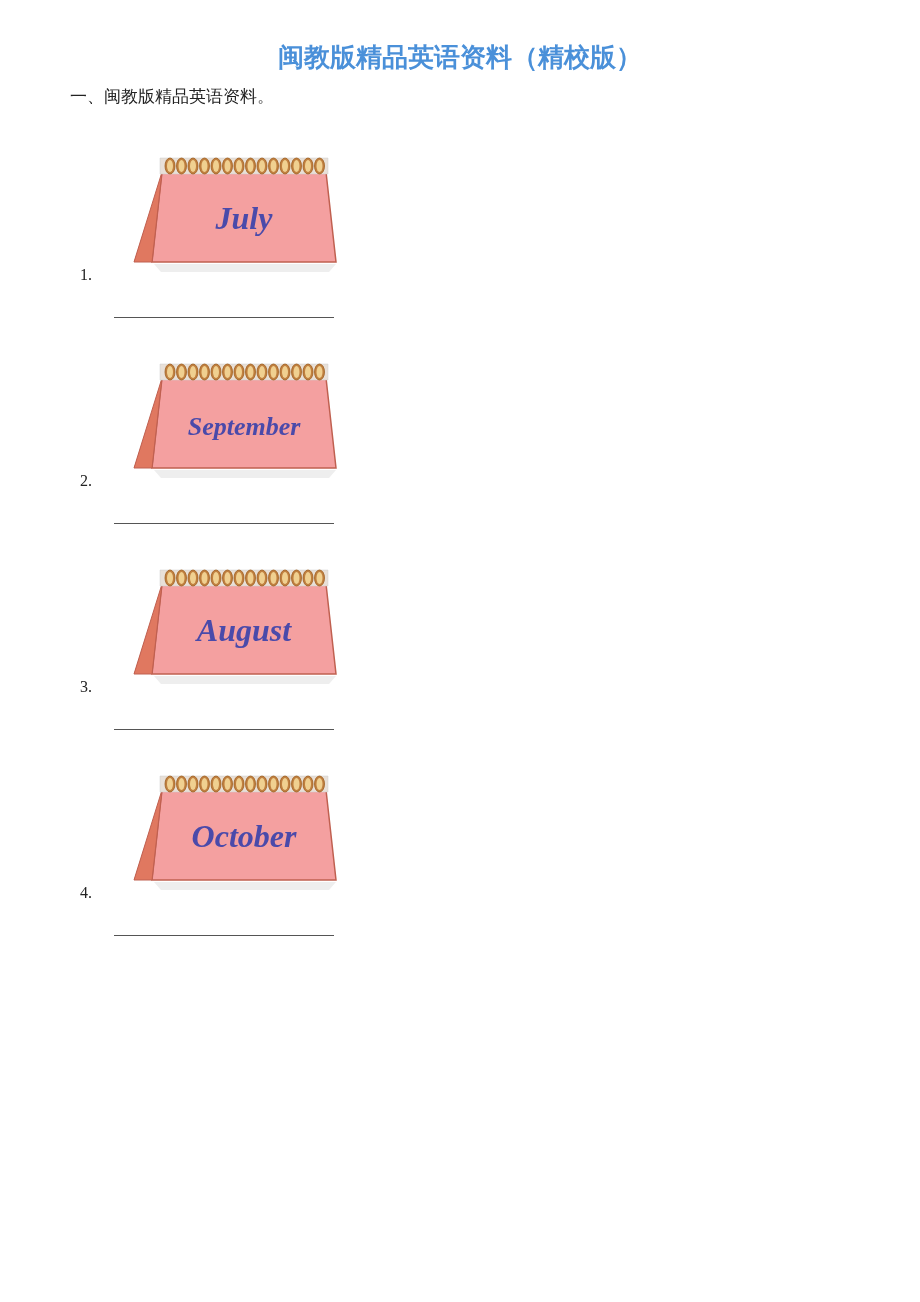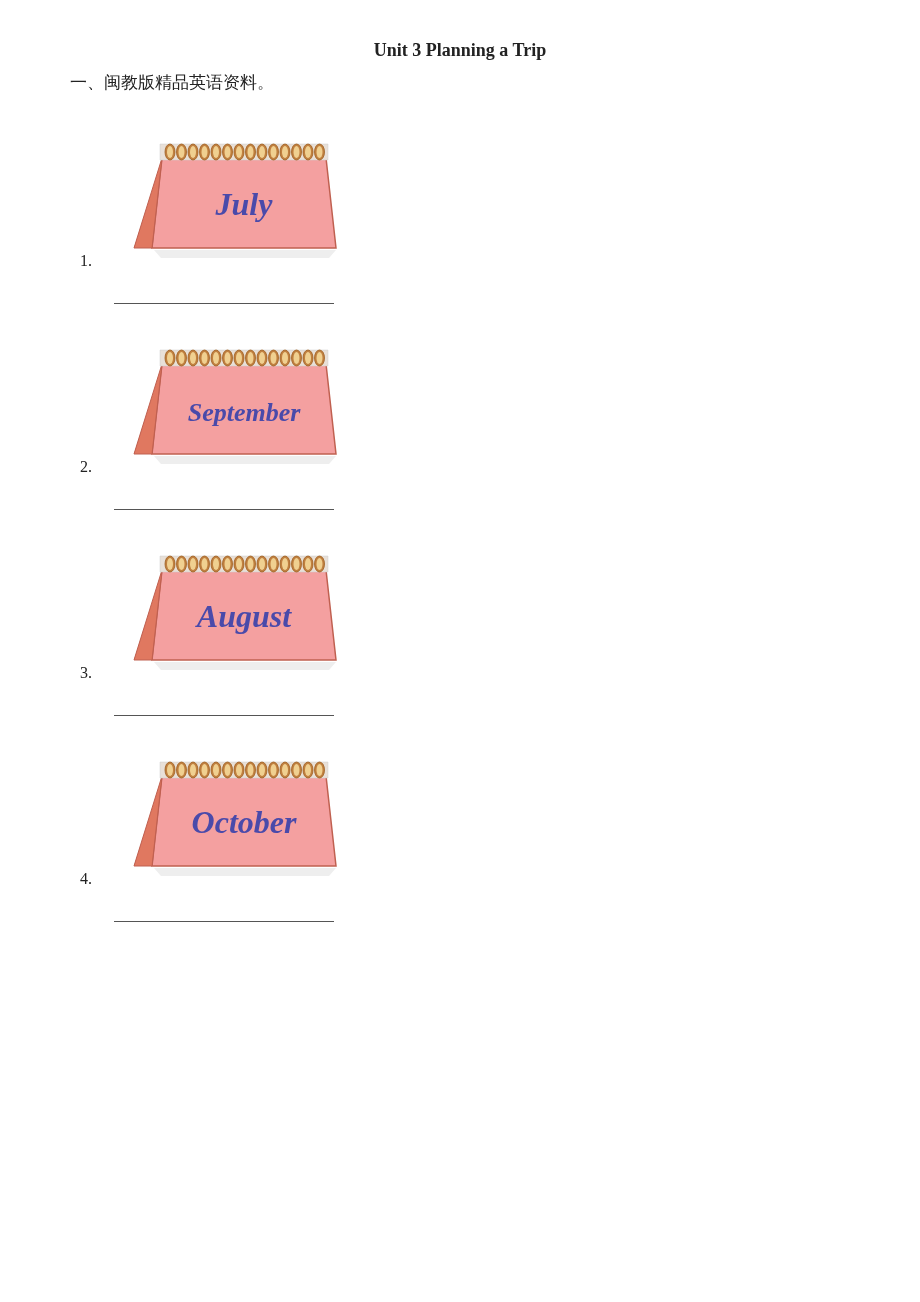--- a/index.html
+++ b/index.html
@@ -75,21 +75,21 @@
     
     .cal-svg {
       width: 240px;
       height: 155px;
     }
   </style>
 </head>
 <body>
 
 <div class="page-header">
-  <div class="sub-title">Unit 3 Planning a Trip</div>
+  <div class="main-title">闽教版精品英语资料（精校版）</div>
 </div>
 
 <div class="instruction">一、闽教版精品英语资料。</div>
 
 <div class="items-container" id="items-container">
 <div class="item-row">
       <div class="item-inner">
         <span class="item-number">1.</span>
         <div class="calendar-wrap"><svg class="cal-svg" viewBox="0 0 240 155" xmlns="http://www.w3.org/2000/svg">
 

